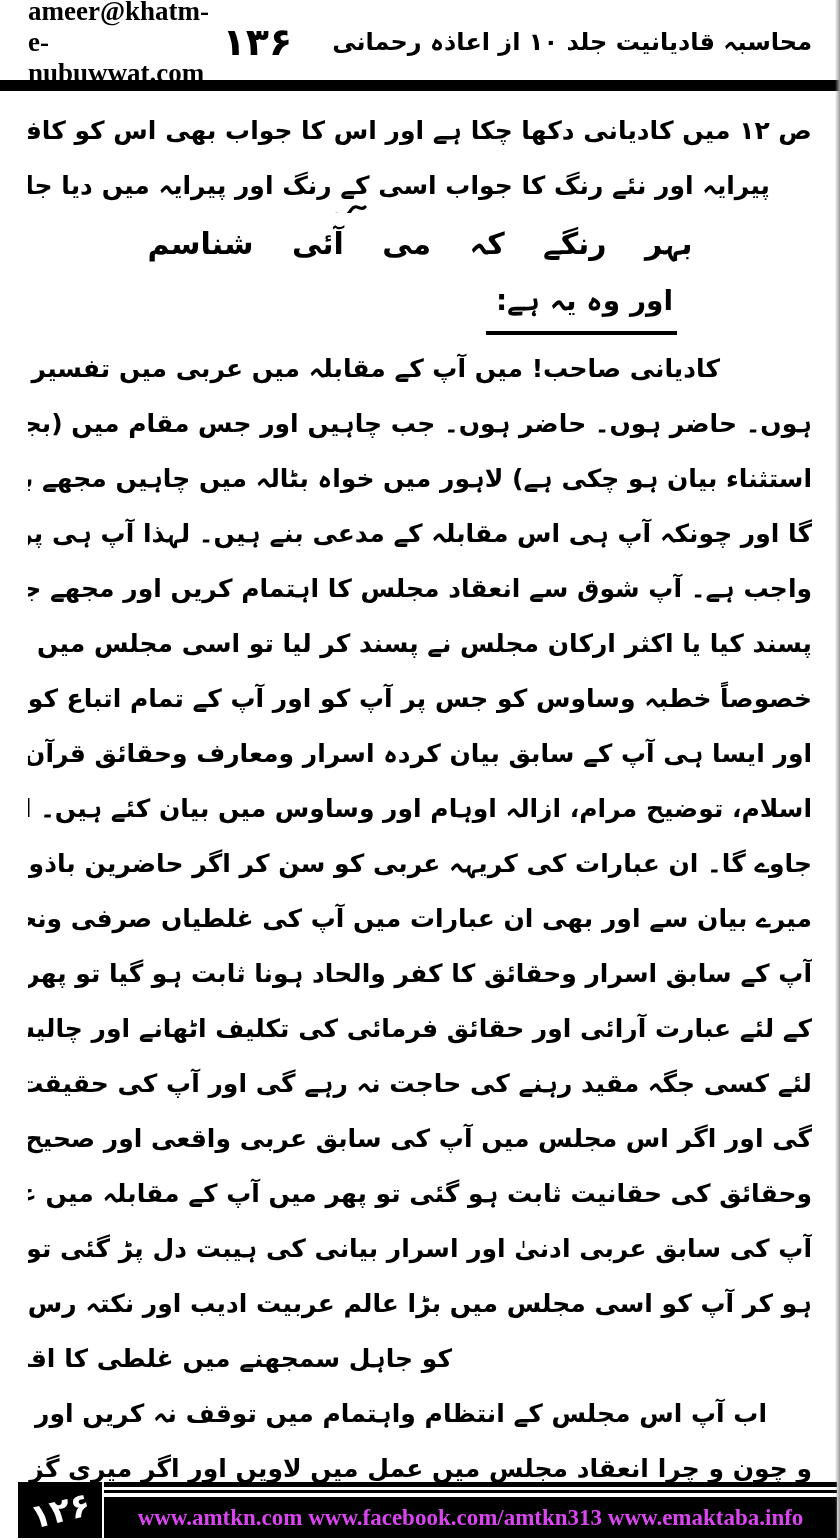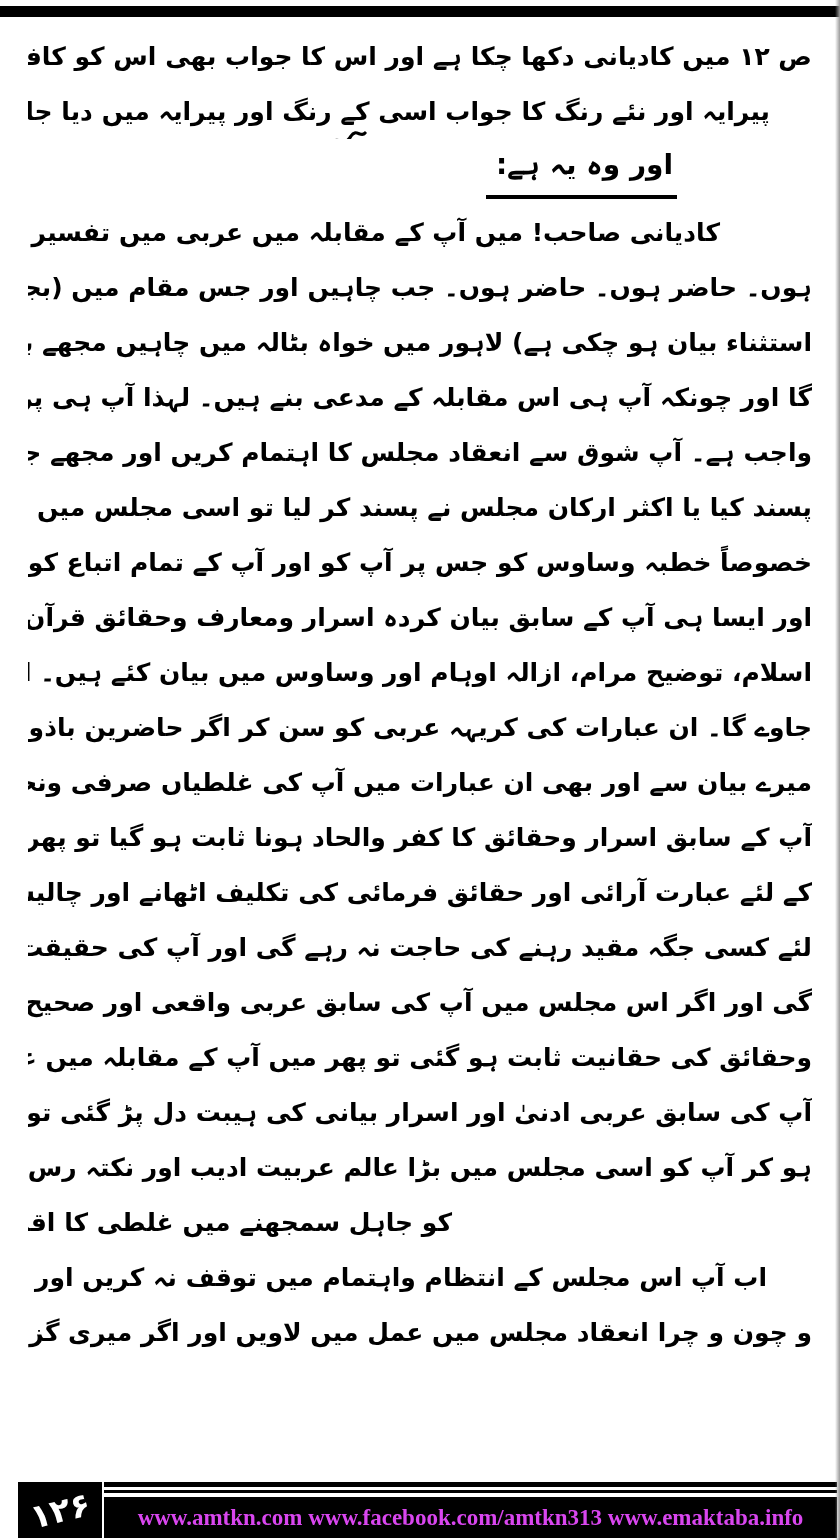--- a/index.html
+++ b/index.html
@@ -95,32 +95,38 @@
     position:absolute;top:0;right:0;width:5px;height:100%;
     background:linear-gradient(to left,#9a9a9a,rgba(255,255,255,0));
     pointer-events:none;
   }
 </style>
 </head>
 <body>
 
 <div class="page">
 
+  <div class="header">
+    <div class="header-email">ameer@khatm-e-nubuwwat.com</div>
+    <div class="header-pagenum">۱۳۶</div>
+    <div class="header-title">محاسبہ قادیانیت جلد ۱۰ از اعاذہ رحمانی</div>
+  </div>
   <div class="header-rule"></div>
 
   <div class="body">
     <div class="ln">ص ۱۲ میں کادیانی دکھا چکا ہے اور اس کا جواب بھی اس کو کافی وشافی مل چکا ہے۔ لہذا اس نئے</div>
 
     <div class="ln ln2">
       <span>پیرایہ اور نئے رنگ کا جواب اسی کے رنگ اور پیرایہ میں دیا جاتا ہے</span>
       <svg class="poetry-mark" viewBox="0 0 40 22">
         <path d="M3,17 C9,3 15,21 23,7 C28,-1 33,9 37,4" fill="none" stroke="#000" stroke-width="3.2" stroke-linecap="round"></path>
       </svg>
     </div>
 
+    <div class="poetry">بہر رنگے کہ می آئی شناسم</div>
 
     <div class="heading-row">
       <span class="heading-text">اور وہ یہ ہے:</span>
     </div>
 
     <div class="ln ind-92">کادیانی صاحب! میں آپ کے مقابلہ میں عربی میں تفسیر قرآن لکھنے کو حاضر</div>
     <div class="ln">ہوں۔ حاضر ہوں۔ حاضر ہوں۔ جب چاہیں اور جس مقام میں (بجز کادیان جس کی وجہ</div>
     <div class="ln">استثناء بیان ہو چکی ہے) لاہور میں خواہ بٹالہ میں چاہیں مجھے بلالیں۔ میں فوراً حاضر ہو جاؤں</div>
     <div class="ln">گا اور چونکہ آپ ہی اس مقابلہ کے مدعی بنے ہیں۔ لہذا آپ ہی پر اس مجلس کا اہتمام وانتظام</div>
     <div class="ln">واجب ہے۔ آپ شوق سے انعقاد مجلس کا اہتمام کریں اور مجھے جلد بلا دیں اور اگر آپ نے</div>

